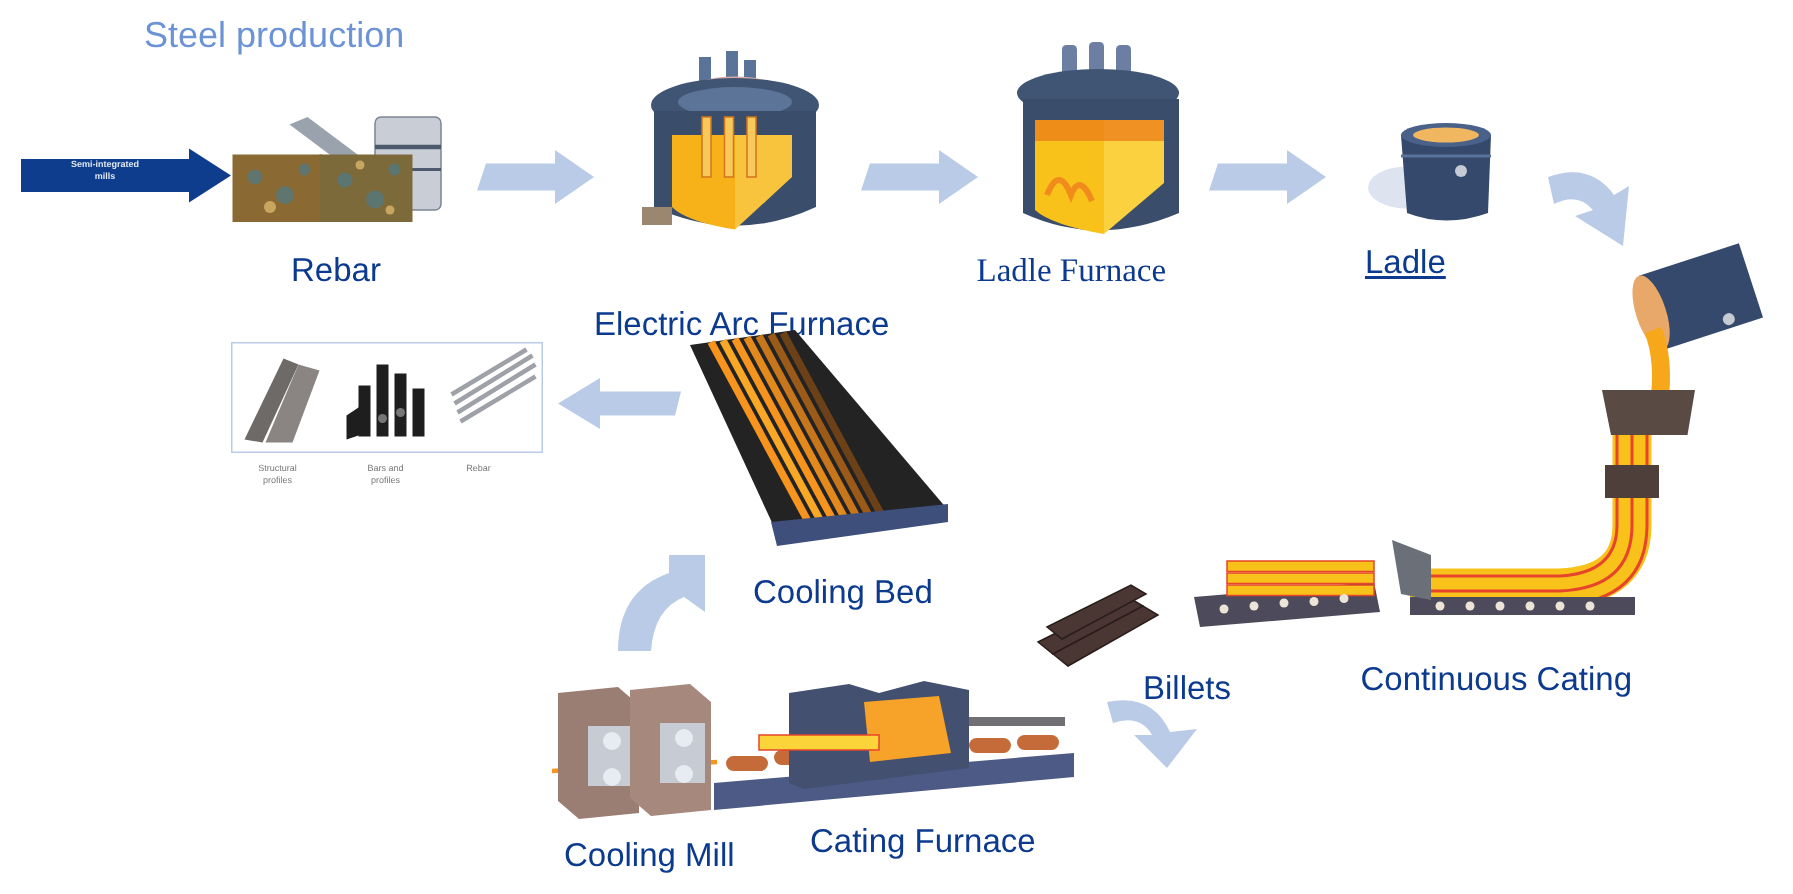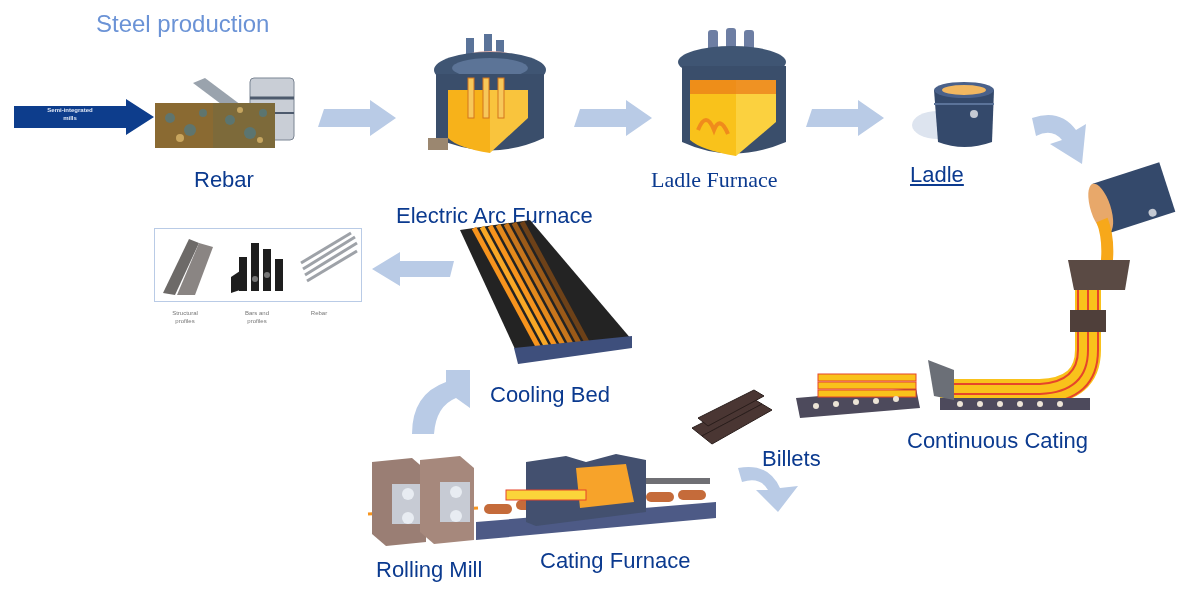--- a/index.html
+++ b/index.html
@@ -125,21 +125,21 @@
   <polygon points="8,200 34,210 34,240 14,236" fill="#6b6f77"></polygon>
   <g fill="#ece4d6">
       <circle cx="40" cy="244" r="3"></circle>
       <circle cx="60" cy="244" r="3"></circle>
       <circle cx="80" cy="244" r="3"></circle>
       <circle cx="100" cy="244" r="3"></circle>
       <circle cx="120" cy="244" r="3"></circle>
       <circle cx="140" cy="244" r="3"></circle>
     </g>
 </svg>
-<div class="abs label" style="left:907px;top:428px;">Continuous Cating</div>
+<div class="abs label" style="left:907px;top:440px;">Continuous Cating</div>
 
 <svg class="abs" style="left:796px;top:368px;width:128px;height:52px;" viewBox="0 0 128 52">
   <polygon points="0,30 120,20 124,40 4,50" fill="#4d4a5c"></polygon>
   <rect x="22" y="6" width="98" height="7" fill="#f9c21b" stroke="#e6452a"></rect>
   <rect x="22" y="14" width="98" height="7" fill="#f9c21b" stroke="#e6452a"></rect>
   <rect x="22" y="22" width="98" height="7" fill="#f9c21b" stroke="#e6452a"></rect>
   <g fill="#ece4d6">
       <circle cx="20" cy="38" r="3"></circle>
       <circle cx="40" cy="36" r="3"></circle>
       <circle cx="60" cy="34" r="3"></circle>
@@ -185,40 +185,40 @@
     <circle cx="40" cy="40" r="6" fill="#e8ecf2"></circle>
       <circle cx="40" cy="64" r="6" fill="#e8ecf2"></circle>
   </g>
   <g>
     <polygon points="52,6 92,2 106,14 106,86 66,90 52,78" fill="#a6887c"></polygon>
     <rect x="72" y="28" width="30" height="40" fill="#c7cbd4"></rect>
     <circle cx="88" cy="38" r="6" fill="#e8ecf2"></circle>
       <circle cx="88" cy="62" r="6" fill="#e8ecf2"></circle>
   </g>
 </svg>
-<div class="abs label" style="left:376px;top:557px;">Rolling Mill</div>
+<div class="abs label" style="left:376px;top:557px;">Cooling Mill</div>
 
 <svg class="abs" style="left:412px;top:370px;width:58px;height:64px;" viewBox="0 0 58 64">
   <path d="M0,64 Q0,24 34,12 L34,0 L58,0 L58,38 L44,28 Q24,36 22,64 Z" fill="#b9cbe6"></path>
 </svg>
 
 <svg class="abs" style="left:460px;top:220px;width:172px;height:144px;" viewBox="0 0 172 144">
   <polygon points="0,10 70,0 172,120 60,140" fill="#232323"></polygon>
   <g stroke-width="5">
     <line x1="14" y1="8" x2="80" y2="130" stroke="#f7941d"></line>
     <line x1="22" y1="7" x2="88" y2="129" stroke="#f9a826"></line>
     <line x1="30" y1="6" x2="96" y2="128" stroke="#f7941d"></line>
     <line x1="38" y1="5" x2="104" y2="127" stroke="#e48a1c"></line>
     <line x1="46" y1="4" x2="112" y2="126" stroke="#c8761c"></line>
     <line x1="54" y1="3" x2="120" y2="125" stroke="#9b5a18"></line>
     <line x1="62" y1="2" x2="128" y2="124" stroke="#6d4118"></line>
   </g>
   <polygon points="54,128 172,116 172,128 58,144" fill="#3e4f7c"></polygon>
 </svg>
-<div class="abs label" style="left:490px;top:382px;">Cooling Bed</div>
+<div class="abs label" style="left:502px;top:382px;">Cooling Bed</div>
 
 <svg class="abs" style="left:372px;top:252px;width:82px;height:34px;" viewBox="0 0 82 34">
   <polygon points="0,17 28,0 28,9 82,9 78,25 28,25 28,34" fill="#b9cbe6"></polygon>
 </svg>
 
 <div class="abs products-box">
   <svg style="position:absolute;left:4px;top:4px;width:58px;height:62px;" viewBox="0 0 58 62">
     <polygon points="4,60 30,6 40,10 16,62" fill="#6d6a68"></polygon>
     <polygon points="18,62 40,10 54,14 36,62" fill="#8a8583"></polygon>
   </svg>

